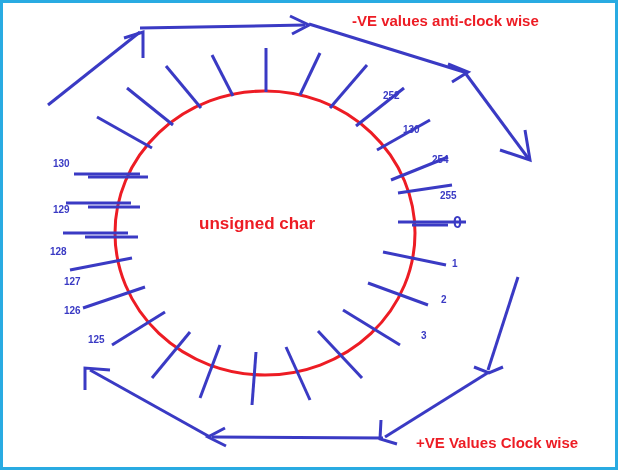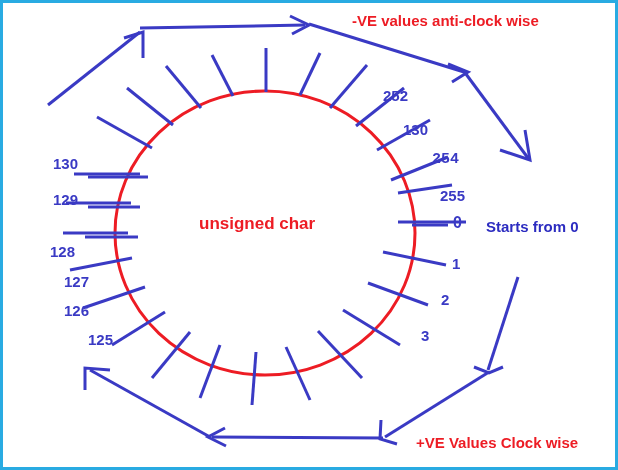--- a/index.html
+++ b/index.html
@@ -15,21 +15,21 @@
     box-sizing:border-box;
     border:3px solid #29ABE2;
     background:#ffffff;
   }
   #stage{position:absolute;left:0;top:0;width:618px;height:470px;}
   svg{position:absolute;left:0;top:0;}
   .lbl{
     position:absolute;
     color:#3A3AC4;
     font-weight:bold;
-    font-size:15px;
+    font-size:10px;
     line-height:15px;
     white-space:nowrap;
     font-family:"Liberation Sans", sans-serif;
   }
   .lbl.big{font-size:16px;}
   .note{
     position:absolute;
     color:#ED1C24;
     font-weight:bold;
     font-size:15px;
@@ -130,35 +130,34 @@
       <path d="M 225 428 L 208 437 L 226 446"></path>
 
       <path d="M 210 437 L 90 370"></path>
 
       <path d="M 85 390 L 85 368 L 110 370"></path>
     </g>
   </svg>
 
   <div class="lbl" style="left:383px;top:88px;">252</div>
   <div class="lbl" style="left:403px;top:122px;">130</div>
-  <div class="lbl" style="left:432px;top:152px;font-family:Liberation Mono, monospace;">254</div>
+  <div class="lbl" style="left:432px;top:152px;">254</div>
   <div class="lbl" style="left:440px;top:188px;">255</div>
   <div class="lbl big" style="left:453px;top:215px;">0</div>
   <div class="lbl" style="left:452px;top:256px;">1</div>
   <div class="lbl" style="left:441px;top:292px;">2</div>
   <div class="lbl" style="left:421px;top:328px;">3</div>
 
   <div class="lbl" style="left:53px;top:156px;">130</div>
-  <div class="lbl" style="left:53px;top:192px;">129</div>
+  <div class="lbl" style="left:53px;top:202px;">129</div>
   <div class="lbl" style="left:50px;top:244px;">128</div>
   <div class="lbl" style="left:56px;top:274px;margin-left:8px;">127</div>
   <div class="lbl" style="left:64px;top:303px;">126</div>
   <div class="lbl" style="left:88px;top:332px;">125</div>
 
   <div class="note center" style="left:199px;top:214px;">unsigned char</div>
 
   <div class="note" style="left:352px;top:12px;">-VE values anti-clock wise</div>
 
-  <div class="hint" style="left:486px;top:218px;">Starts from 0</div>
 
   <div class="note" style="left:416px;top:434px;text-align:center;">+VE Values Clock wise</div>
 
 </div>
 
 </body></html>

